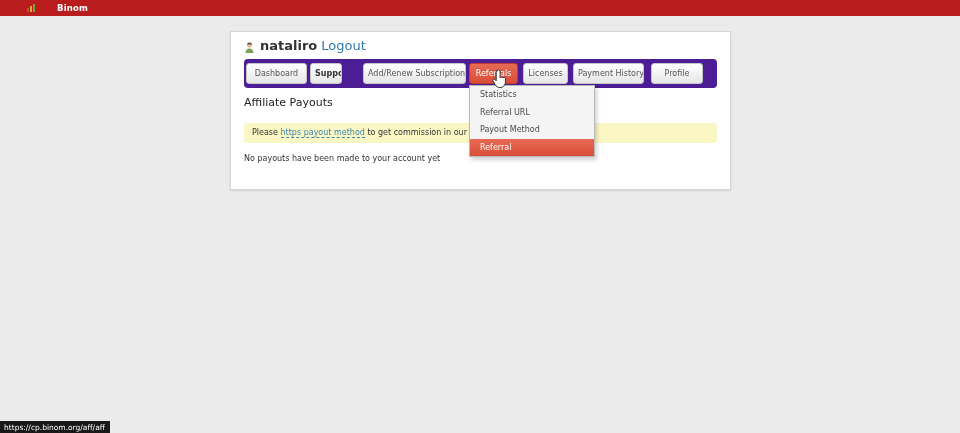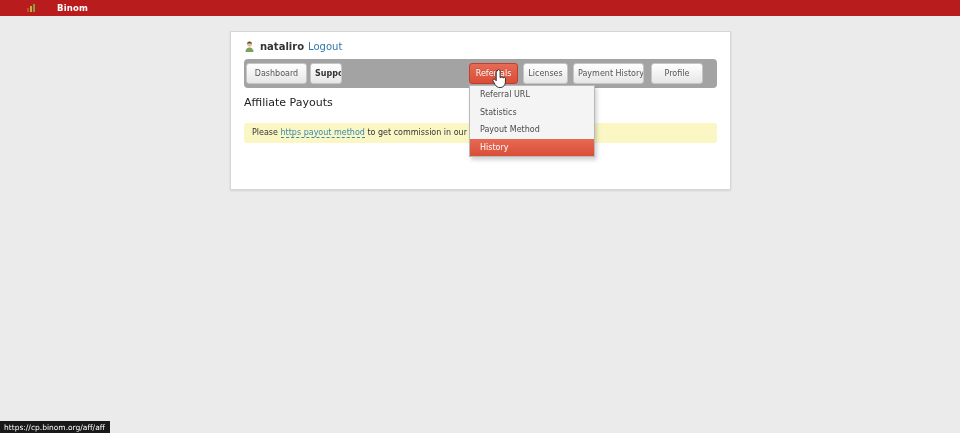--- a/index.html
+++ b/index.html
@@ -18,26 +18,26 @@
   .logo .b1 { height:4px; background:#c94a3a; }
   .logo .b2 { height:6px; background:#c9b23a; }
   .logo .b3 { height:8px; background:#7aa33c; }
   .brand { color:#ffffff; font-size:8.5px; font-weight:bold; margin-left:6px; letter-spacing:.2px; }
 
   
   .card { position:absolute; left:230px; top:31px; width:501px; height:159px;
     background:#ffffff; border:1px solid #d6d6d6; box-shadow:0 1px 2px rgba(0,0,0,.10);
     padding:0 13px; }
 
-  .user-row { margin-top:9px; height:12px; display:flex; align-items:flex-start; font-size:10px; }
+  .user-row { margin-top:9px; height:12px; display:flex; align-items:flex-end; font-size:13px; }
   .uname { font-weight:bold; color:#333; margin-left:5px; }
   .logout { color:#3178a8; margin-left:4px; font-weight:normal; text-decoration:none; cursor:pointer; }
 
   
-  .toolbar { position:relative; margin-top:6px; height:29px; background:#a3a3a3; border-radius:4px; }
+  .toolbar { position:relative; margin-top:6px; height:29px; background:#4c1d95; border-radius:4px; }
   .btn { position:absolute; top:4px; height:21px; font-size:8px; color:#555;
     background:linear-gradient(#ffffff,#e6e6e6); border:1px solid #c6c6c6; border-radius:3px;
     text-align:center; line-height:19px; padding:0 4px; cursor:pointer;
     font-family:inherit; white-space:nowrap; overflow:hidden; }
   .btn-dashboard { left:2px;   width:61px; }
   .btn-support   { left:66px;  width:32px; font-weight:bold; color:#333; }
   .btn-addrenew  { left:119px; width:103px; }
   .btn-referrals { left:225px; width:49px; color:#fff;
     background:linear-gradient(#e76a54,#d94e38); border-color:#bf3f2b;
     text-shadow:0 -1px 0 rgba(0,0,0,.15); }
@@ -87,37 +87,39 @@
         <path d="M1.5 11 C1.5 8.2 3.2 6.6 5.5 6.6 C7.8 6.6 9.5 8.2 9.5 11 Z" fill="#7da05a"></path>
       </svg>
     </span>
     <span class="uname">nataliro</span>
     <a class="logout">Logout</a>
   </div>
 
   <div class="toolbar">
     <button class="btn btn-dashboard">Dashboard</button>
     <button class="btn btn-support">Support</button>
+    <button class="btn btn-addrenew">Add/Renew Subscription</button>
     <button class="btn btn-referrals">Referrals</button>
     <button class="btn btn-licenses">Licenses</button>
     <button class="btn btn-payment">Payment History</button>
     <button class="btn btn-profile">Profile</button>
   </div>
 
   <h1 class="page-title">Affiliate Payouts</h1>
 
   <div class="notice"><span>Please </span><a class="notice-link">https payout method</a><span> to get commission in our affiliate program</span></div>
 
+  <div class="empty-message">No payouts have been made to your account yet</div>
 </div>
 
 <div class="dropdown">
+  <div class="dd-item">Statistics</div>
   <div class="dd-item">Referral URL</div>
-  <div class="dd-item">Statistics</div>
   <div class="dd-item">Payout Method</div>
-  <div class="dd-item active">History</div>
+  <div class="dd-item active">Referral</div>
 </div>
 
 <svg class="cursor" width="15" height="20" viewBox="0 0 15 20">
   <path d="M5.3 2 C5.3 1.2 5.9 0.6 6.7 0.6 C7.5 0.6 8.1 1.2 8.1 2 L8.1 8.6 L8.8 8.7
            C8.9 8.2 9.4 7.8 10 7.9 C10.5 8 10.9 8.4 10.9 8.9 L11.5 9
            C11.6 8.5 12.1 8.2 12.6 8.3 C13.1 8.4 13.5 8.8 13.5 9.3 L13.4 13.2
            C13.3 16.3 11.1 18.6 8 18.6 C5.8 18.6 4.1 17.4 3 15.5 L1 11.9
            C0.6 11.2 0.9 10.4 1.6 10.2 C2.1 10 2.7 10.2 3.1 10.6 L4.2 11.8 L4.2 2 Z" fill="#ffffff" stroke="#222222" stroke-width="0.9" stroke-linejoin="round"></path>
 </svg>
 

